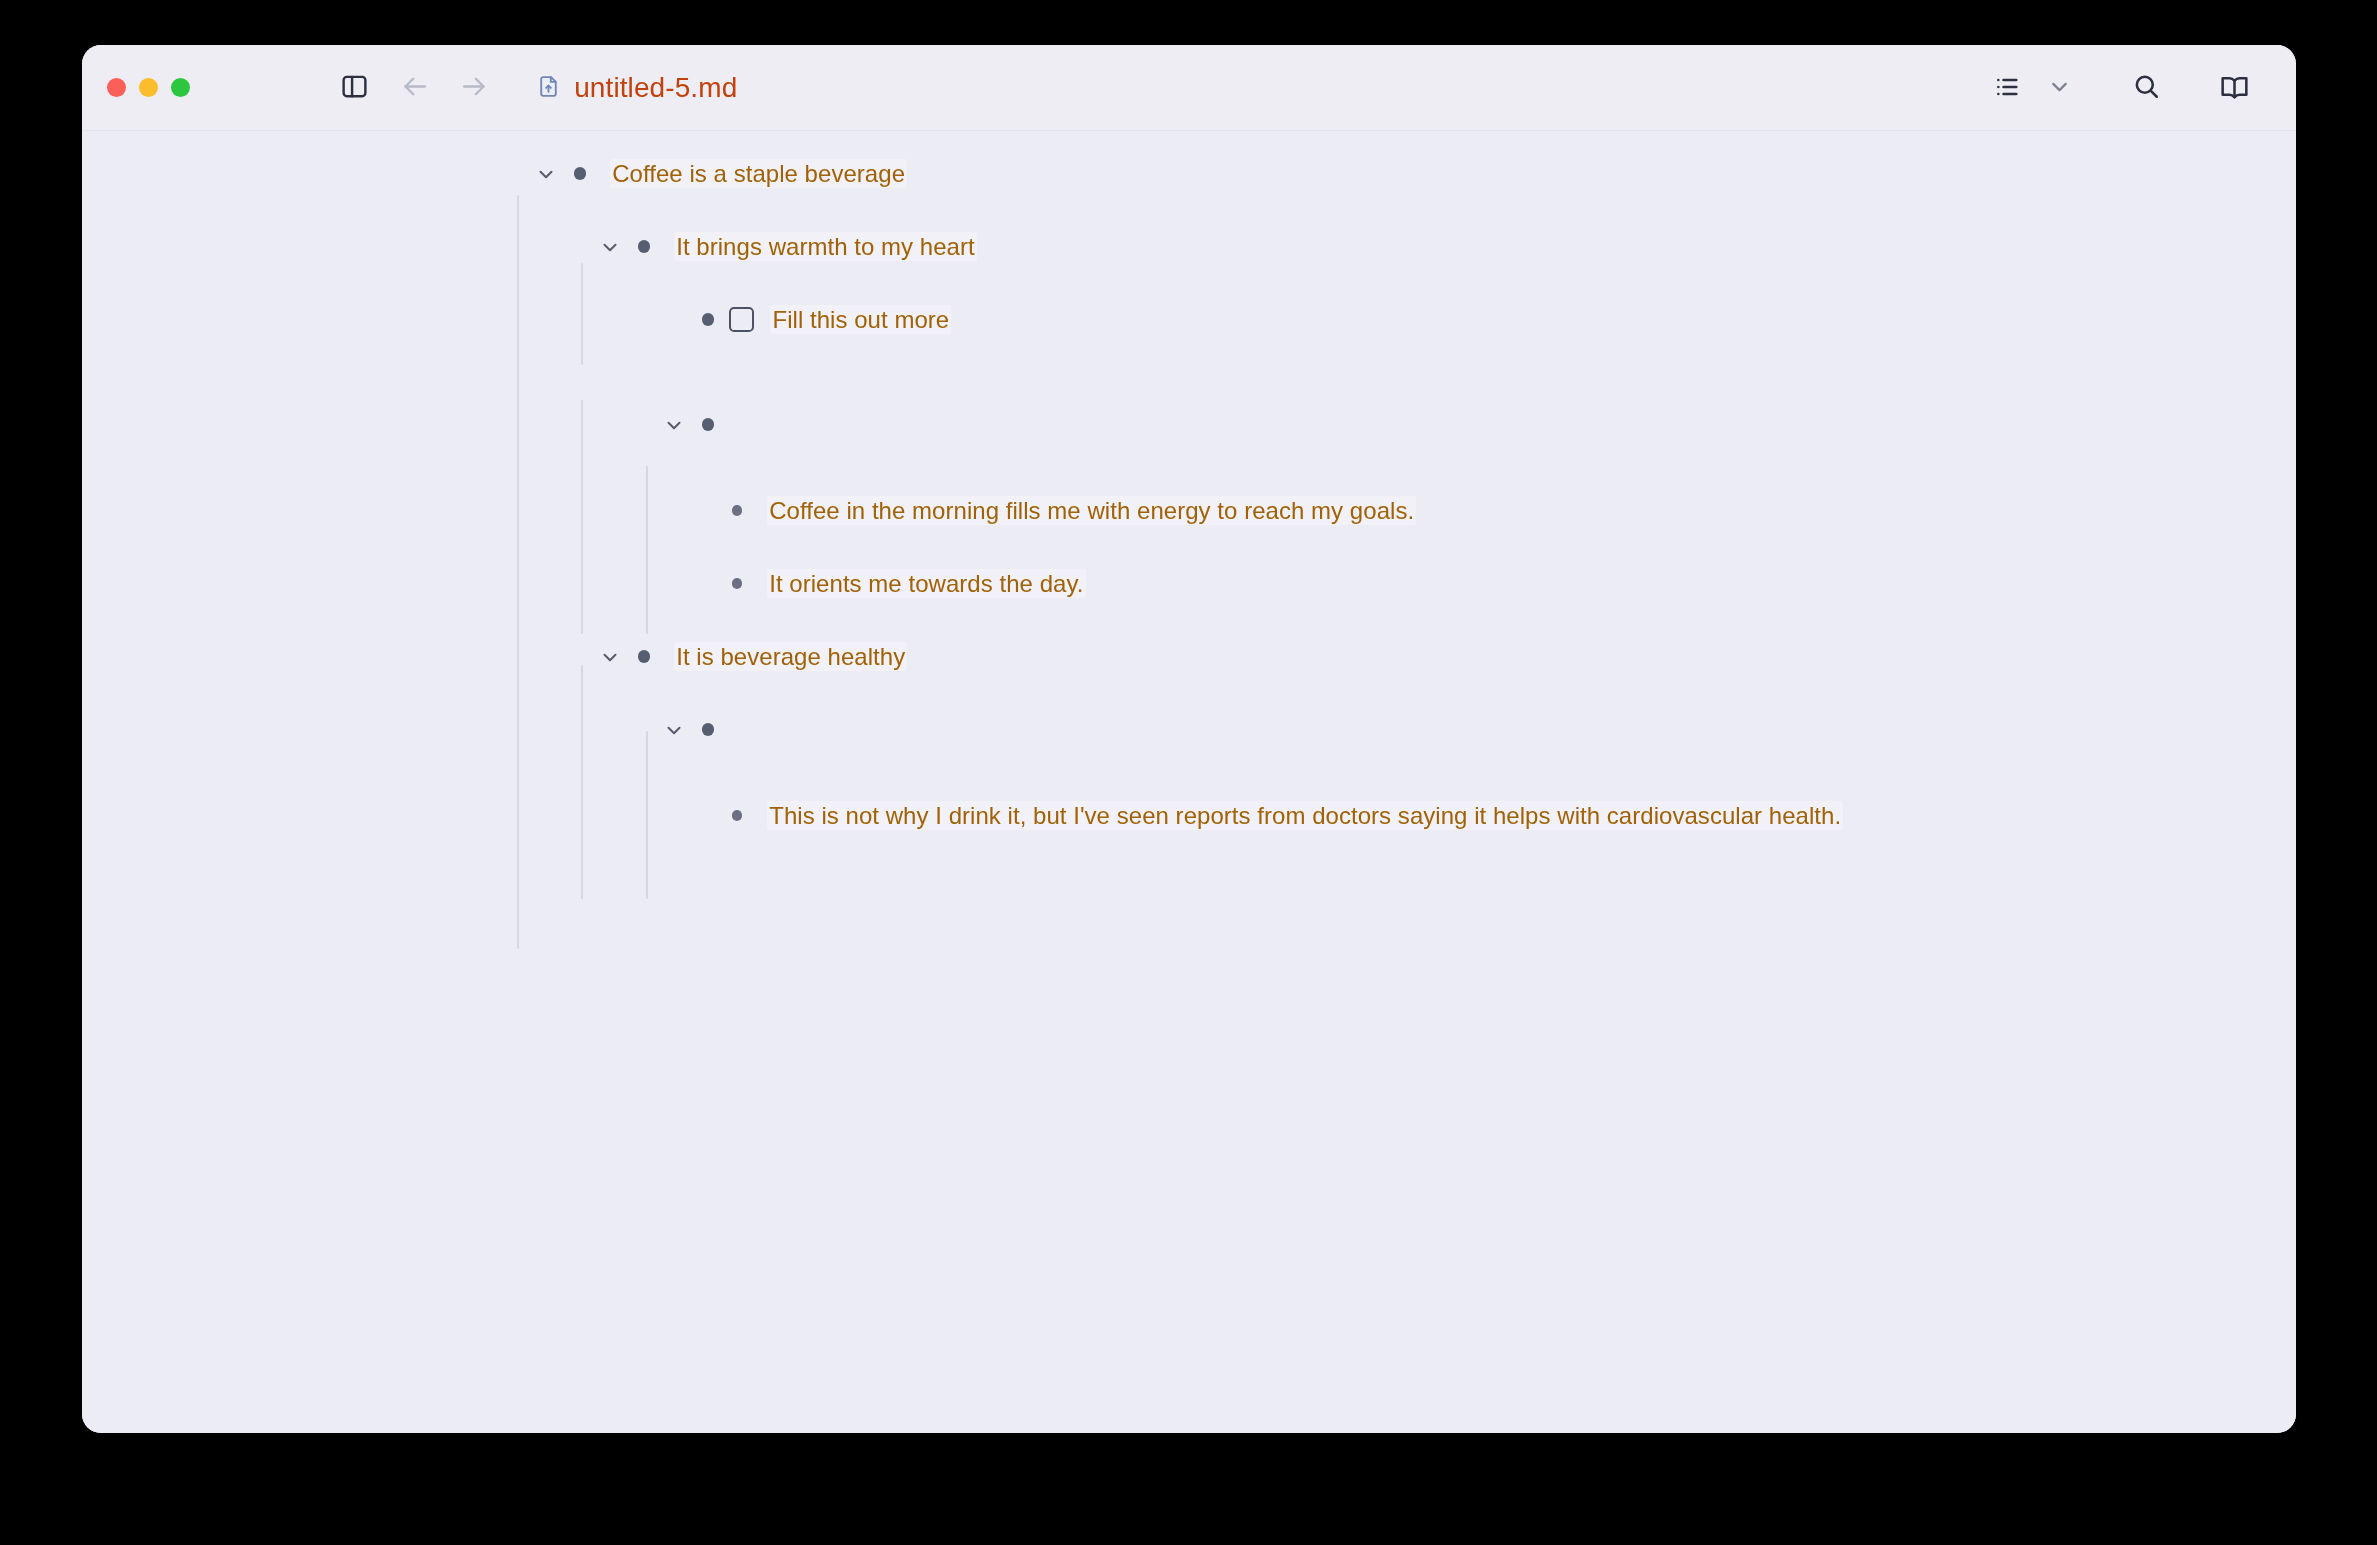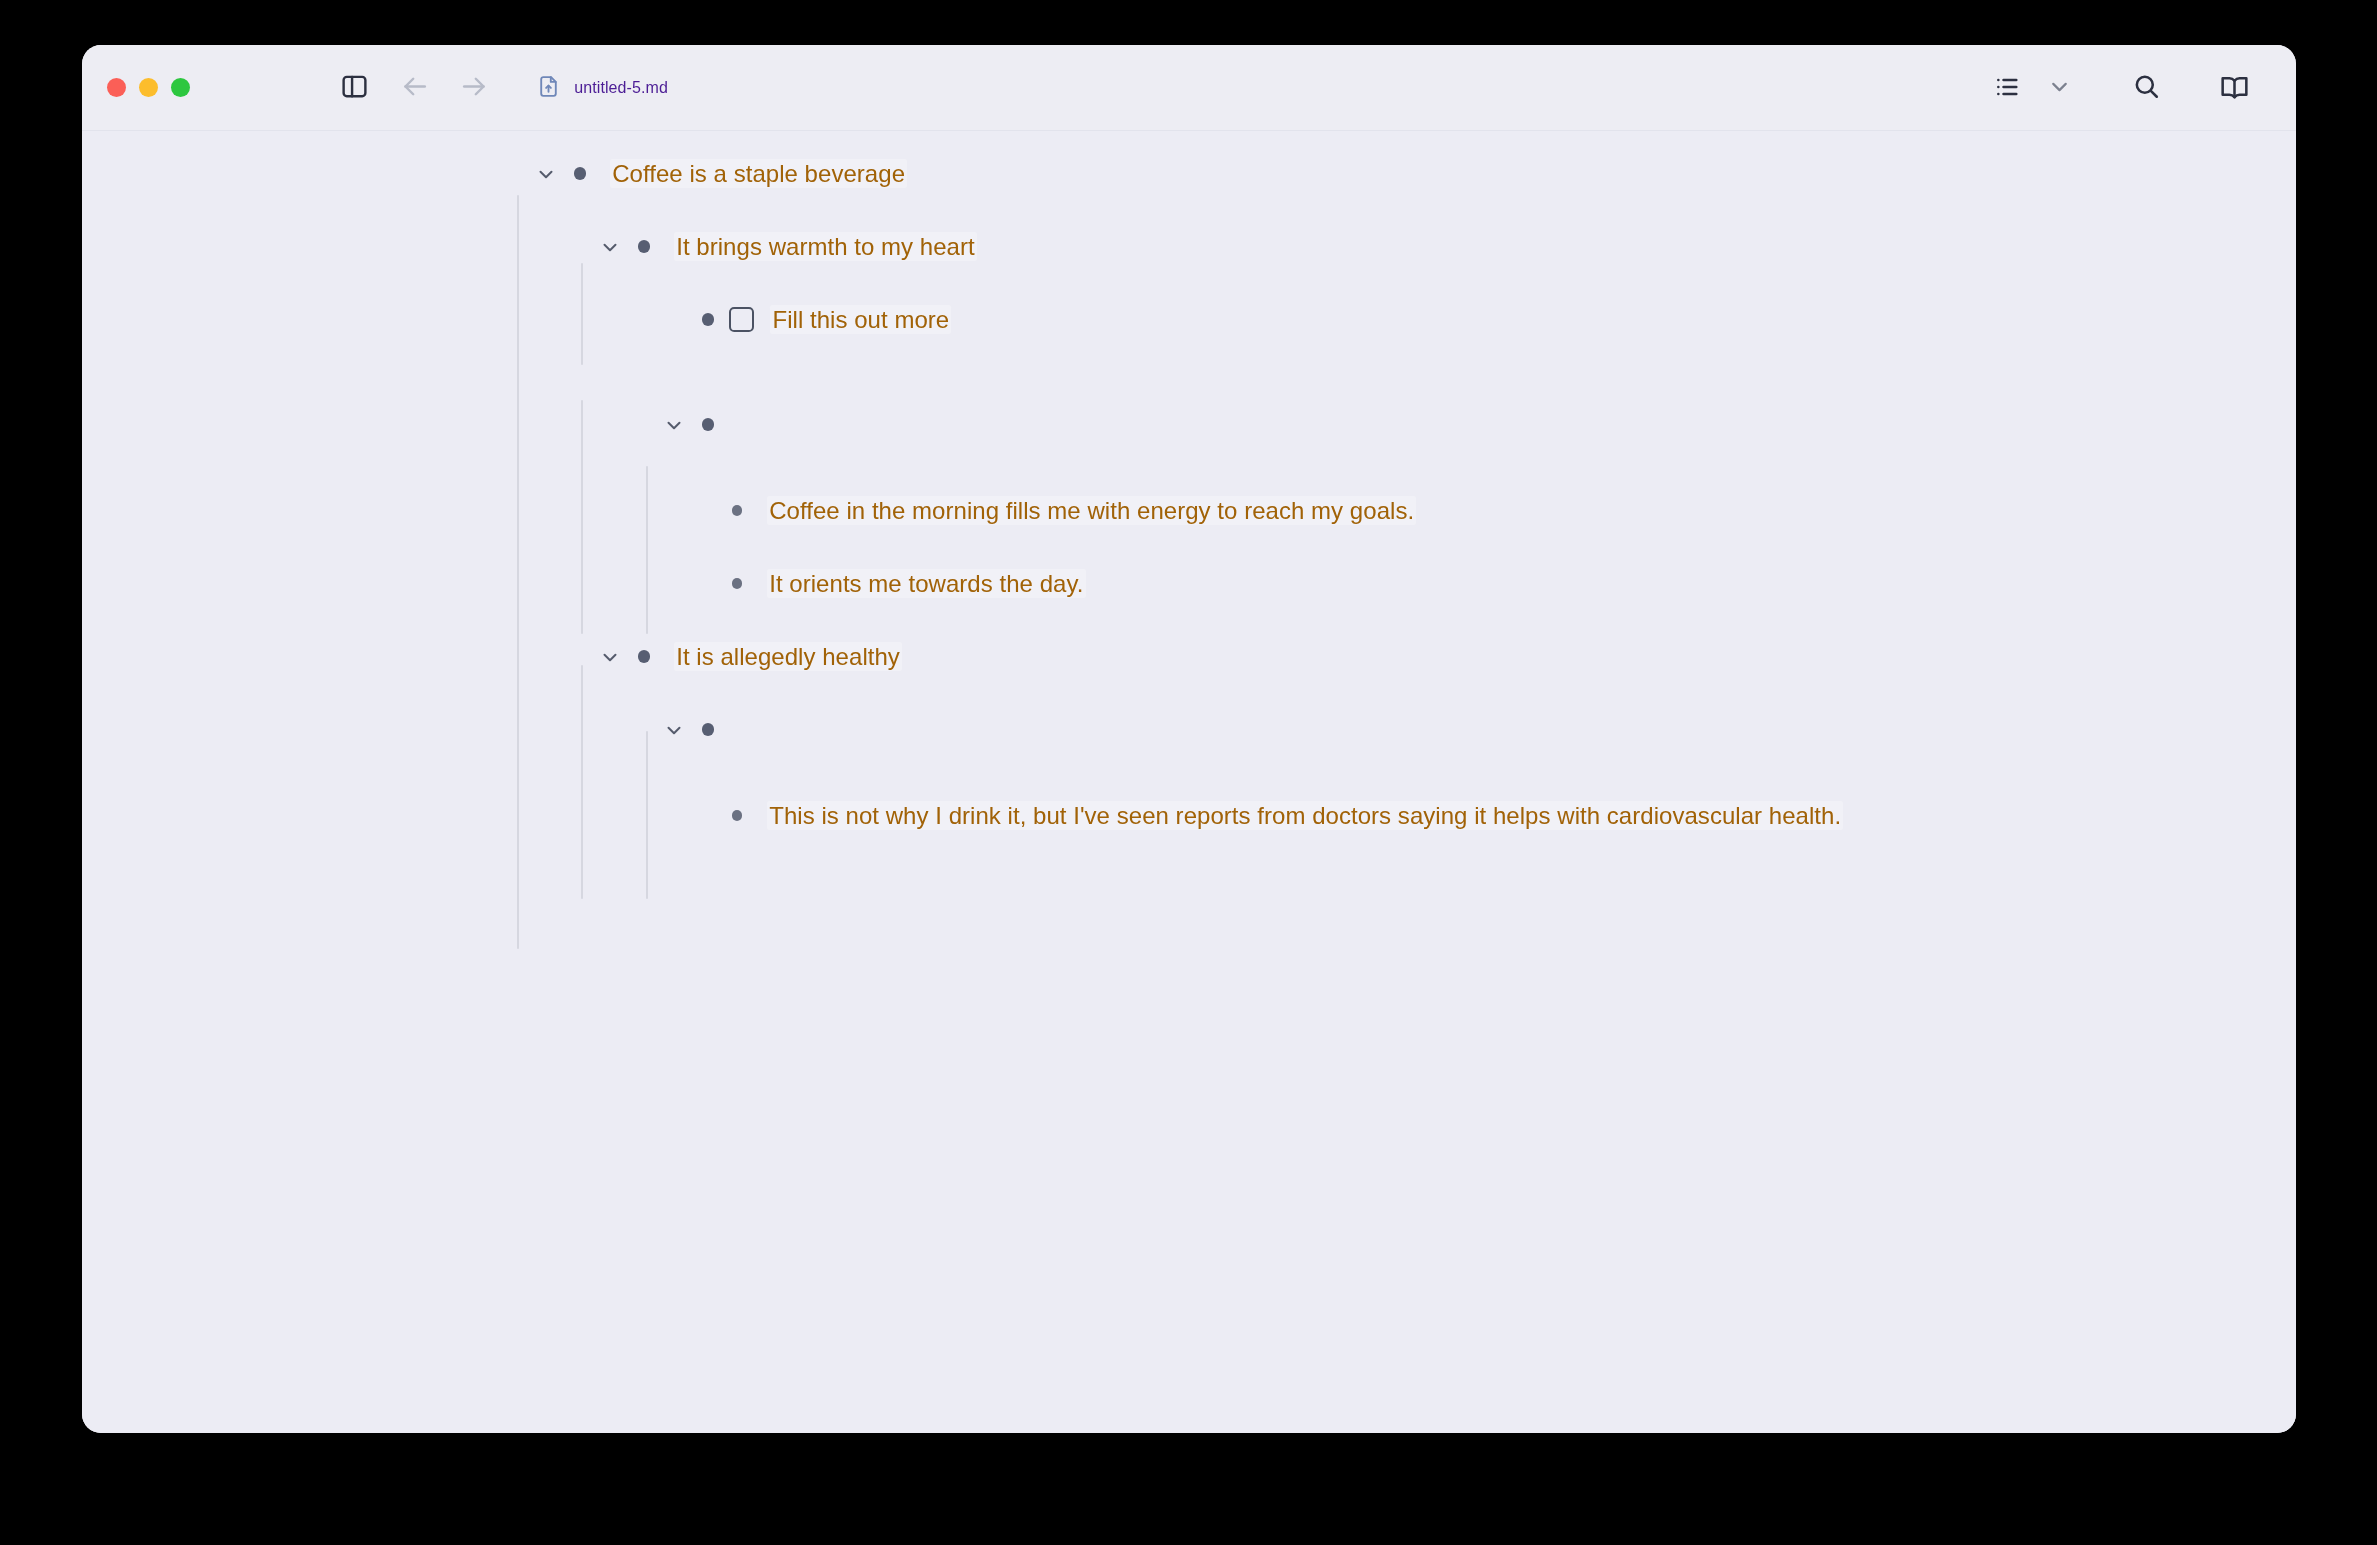--- a/index.html
+++ b/index.html
@@ -78,22 +78,22 @@
   }
   .doc-chip {
     display: flex;
     align-items: center;
     gap: 13px;
     margin-left: 22px;
     padding: 5.9px 10.2px;
     border-radius: 7.3px;
   }
   .doc-title {
-    font-size: 16px;
-    color: #4c1d95;
+    font-size: 28px;
+    color: #c2410c;
     letter-spacing: 0.1px;
     white-space: nowrap;
   }
 
   .tb-right {
     position: absolute;
     right: 35px;
     top: 0;
     height: 85px;
     display: flex;
@@ -390,21 +390,21 @@
 
       <div class="row lvl2">
         <div class="chev">
           <svg width="22" height="22" viewBox="0 0 24 24" fill="none" stroke="#555B6C" stroke-width="2.2" stroke-linecap="round" stroke-linejoin="round">
             <polyline points="6,9.5 12,15.5 18,9.5"></polyline>
           </svg>
         </div>
         <div class="bullet-wrap">
           <span class="bullet"></span>
         </div>
-        <span class="txt pad-left">It is allegedly healthy</span>
+        <span class="txt pad-left">It is beverage healthy</span>
       </div>
 
       <div class="spacer-md"></div>
 
       <div class="row lvl3">
         <div class="chev">
           <svg width="22" height="22" viewBox="0 0 24 24" fill="none" stroke="#555B6C" stroke-width="2.2" stroke-linecap="round" stroke-linejoin="round">
             <polyline points="6,9.5 12,15.5 18,9.5"></polyline>
           </svg>
         </div>

